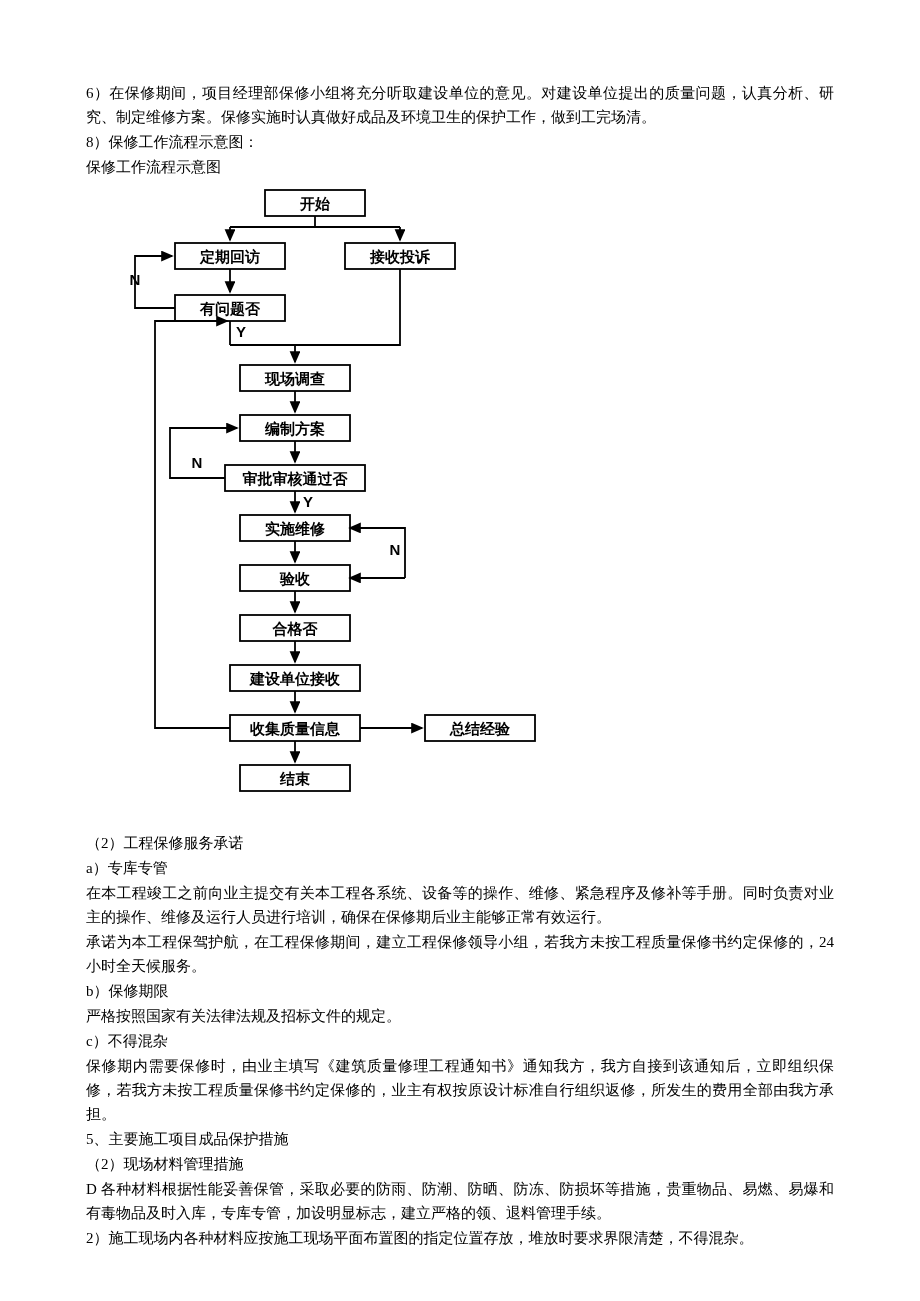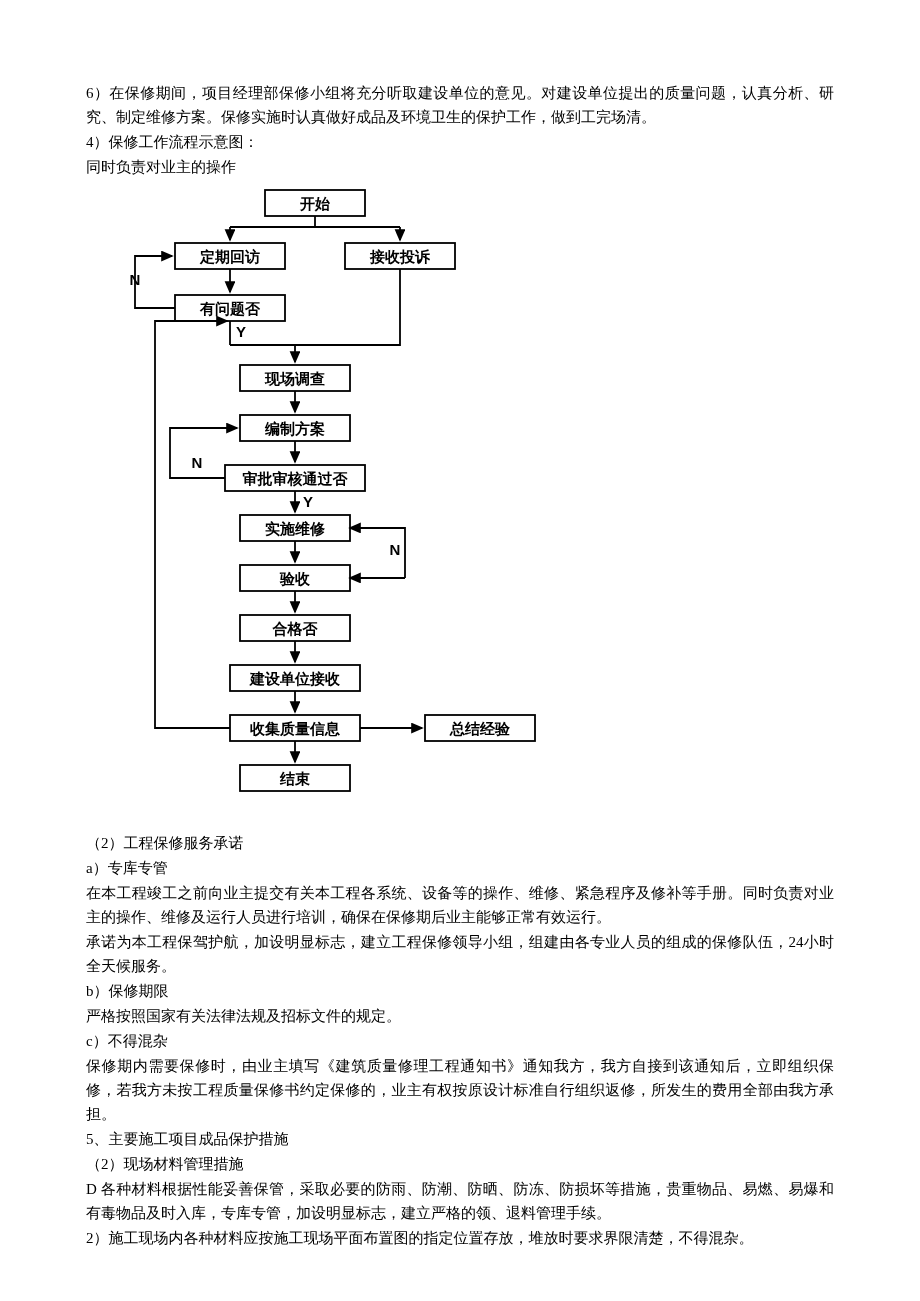--- a/index.html
+++ b/index.html
@@ -47,22 +47,22 @@
       text-anchor: middle;
     }
     .arrow {
       fill: #000;
     }
   </style>
 </head>
 <body>
 
 <p>6）在保修期间，项目经理部保修小组将充分听取建设单位的意见。对建设单位提出的质量问题，认真分析、研究、制定维修方案。保修实施时认真做好成品及环境卫生的保护工作，做到工完场清。</p>
-<p>4）保修工作流程示意图：</p>
-<p>同时负责对业主的操作</p>
+<p>8）保修工作流程示意图：</p>
+<p>保修工作流程示意图</p>
 
 <div class="flowchart">
 <svg width="440" height="640" viewBox="0 0 440 640">
   <defs>
     <marker id="ah" markerWidth="8" markerHeight="8" refX="6" refY="3" orient="auto">
       <path d="M0,0 L7,3 L0,6 Z" class="arrow"></path>
     </marker>
   </defs>
 
   <rect class="node" x="150" y="5" width="100" height="26"></rect>
@@ -147,21 +147,21 @@
   <path class="edge" d="M180,556 L180,577" marker-end="url(#ah)"></path>
 
   <rect class="node" x="125" y="580" width="110" height="26"></rect>
   <text class="node-text" x="180" y="593">结束</text>
 </svg>
 </div>
 
 <p>（2）工程保修服务承诺</p>
 <p>a）专库专管</p>
 <p>在本工程竣工之前向业主提交有关本工程各系统、设备等的操作、维修、紧急程序及修补等手册。同时负责对业主的操作、维修及运行人员进行培训，确保在保修期后业主能够正常有效运行。</p>
-<p>承诺为本工程保驾护航，加设明显标志，建立工程保修领导小组，组建由各专业人员的组成的保修队伍，24小时全天候服务。</p>
+<p>承诺为本工程保驾护航，在工程保修期间，建立工程保修领导小组，若我方未按工程质量保修书约定保修的，24小时全天候服务。</p>
 <p>b）保修期限</p>
 <p>严格按照国家有关法律法规及招标文件的规定。</p>
 <p>c）不得混杂</p>
 <p>保修期内需要保修时，由业主填写《建筑质量修理工程通知书》通知我方，我方自接到该通知后，立即组织保修，若我方未按工程质量保修书约定保修的，业主有权按原设计标准自行组织返修，所发生的费用全部由我方承担。</p>
 <p>5、主要施工项目成品保护措施</p>
 <p>（2）现场材料管理措施</p>
 <p>D 各种材料根据性能妥善保管，采取必要的防雨、防潮、防晒、防冻、防损坏等措施，贵重物品、易燃、易爆和有毒物品及时入库，专库专管，加设明显标志，建立严格的领、退料管理手续。</p>
 <p>2）施工现场内各种材料应按施工现场平面布置图的指定位置存放，堆放时要求界限清楚，不得混杂。</p>
 
 </body></html>

